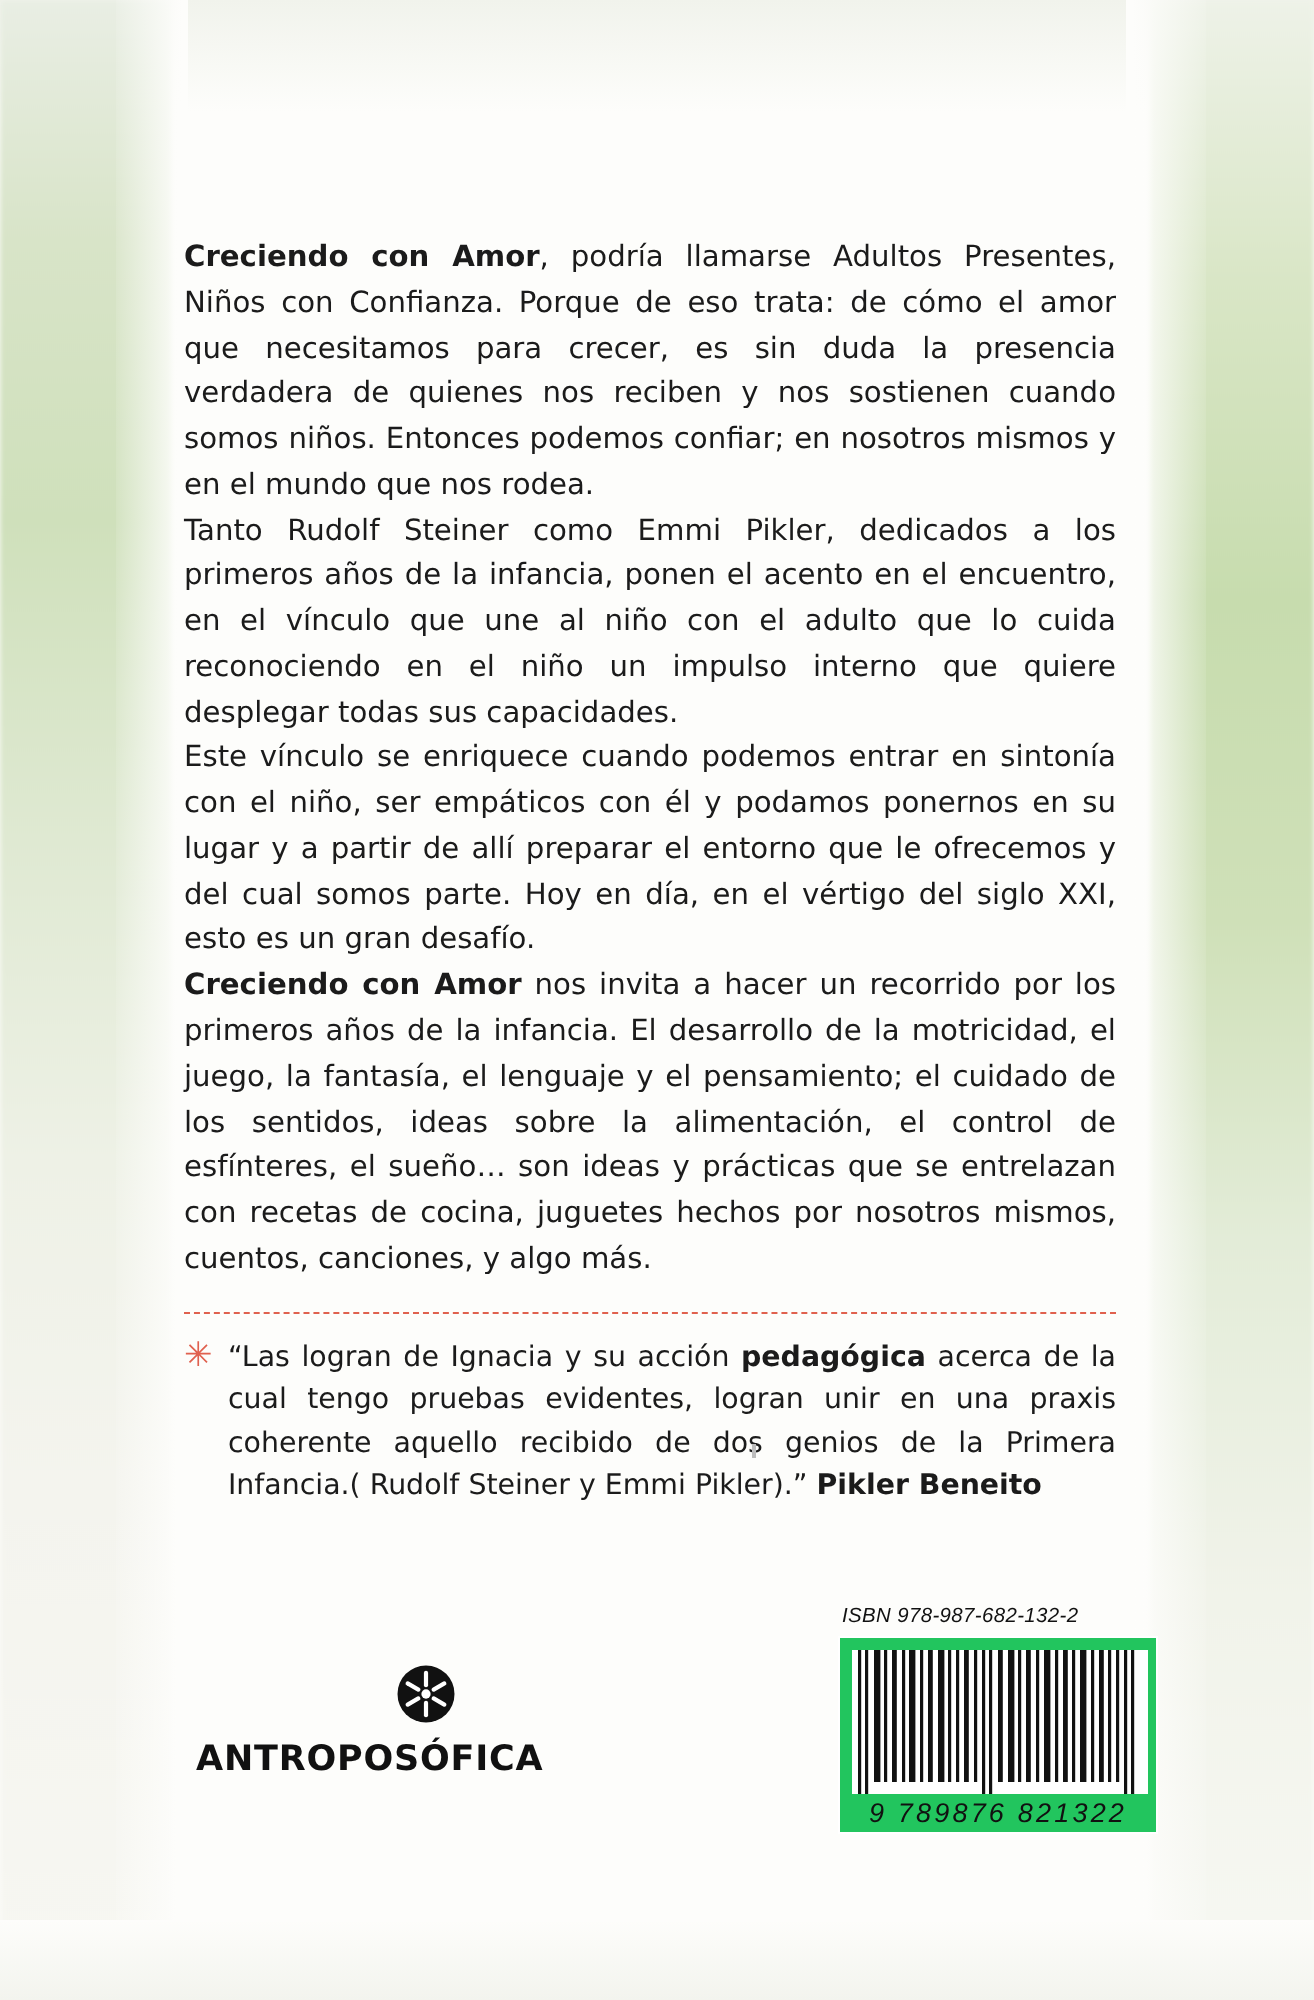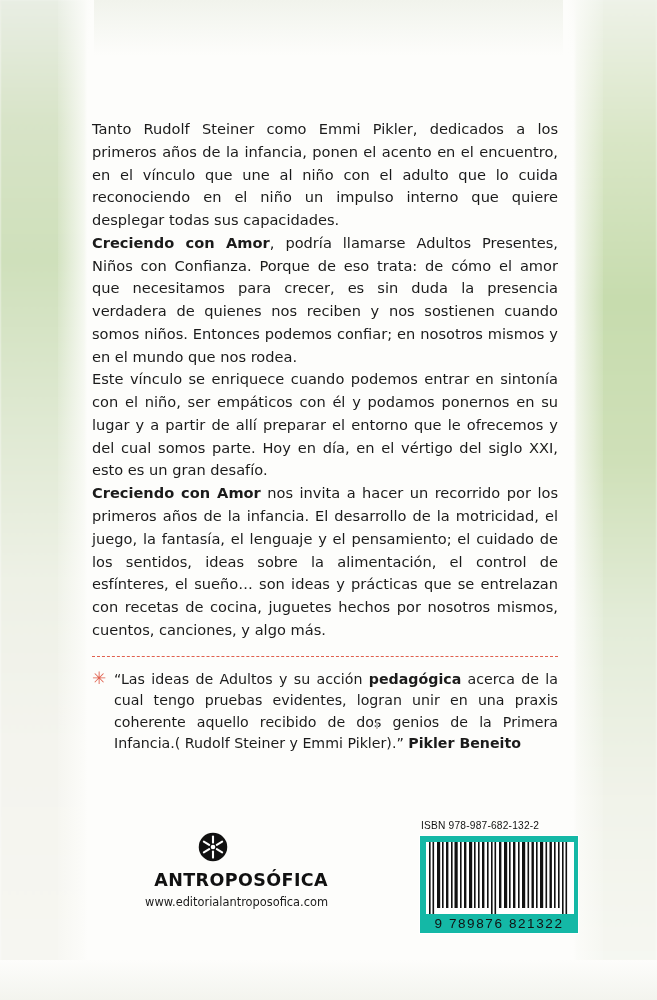--- a/index.html
+++ b/index.html
@@ -130,21 +130,21 @@
   .quote-name {
     font-weight: bold;
   }
 
   
   .publisher {
     position: absolute;
     left: 98px;
     top: 832px;
     width: 230px;
-    text-align: right;
+    text-align: left;
   }
   .pub-logo {
     display: block;
     margin: 0 auto 8px auto;
     width: 30px;
     height: 30px;
   }
   .pub-name {
     font-size: 17.5px;
     letter-spacing: 0.4px;
@@ -155,32 +155,33 @@
   .pub-url {
     font-size: 11.4px;
     color: #1b1b1b;
     margin: 5px 0 0 0;
   }
 
   
   .barcode-wrap {
     position: absolute;
     left: 419px;
-    top: 820px;
+    top: 803px;
     width: 160px;
+    font-style: italic;
   }
   .isbn-text {
     font-size: 10.2px;
     color: #111;
     margin: 0 0 4px 2px;
     letter-spacing: 0.2px;
     font-family: "Liberation Sans", sans-serif;
   }
   .barcode-box {
-    background: #14b8a6;
+    background: #22c55e;
     padding: 6px 6px 2px 6px;
     border: 1px solid #ffffff;
   }
   .bars {
     height: 72px;
     width: 148px;
     display: block;
   }
   .barcode-digits {
     font-family: "Liberation Sans", sans-serif;
@@ -206,53 +207,52 @@
 
   <div class="edge-top"></div>
   <div class="edge-left"></div>
   <div class="edge-left-inner"></div>
   <div class="edge-right"></div>
   <div class="edge-right-inner"></div>
   <div class="edge-bottom"></div>
 
   <div class="content">
 
+    <p class="body-text"><span class="title-inline">Creciendo con Amor</span><span>, podría llamarse Adultos Presentes, Niños con Confianza. Porque de eso trata: de cómo el amor que necesitamos para crecer, es sin duda la presencia verdadera de quienes nos reciben y nos sostienen cuando somos niños. Entonces podemos confiar; en nosotros mismos y en el mundo que nos rodea.</span></p>
+
     <p class="body-text"><span>Tanto Rudolf Steiner como Emmi Pikler, dedicados a los primeros años de la infancia, ponen el acento en el encuentro, en el vínculo que une al niño con el adulto que lo cuida reconociendo en el niño un impulso interno que quiere desplegar todas sus capacidades.</span></p>
 
-    <p class="body-text"><span class="title-inline">Creciendo con Amor</span><span>, podría llamarse Adultos Presentes, Niños con Confianza. Porque de eso trata: de cómo el amor que necesitamos para crecer, es sin duda la presencia verdadera de quienes nos reciben y nos sostienen cuando somos niños. Entonces podemos confiar; en nosotros mismos y en el mundo que nos rodea.</span></p>
-
     <p class="body-text"><span>Este vínculo se enriquece cuando podemos entrar en sintonía con el niño, ser empáticos con él y podamos ponernos en su lugar y a partir de allí preparar el entorno que le ofrecemos y del cual somos parte. Hoy en día, en el vértigo del siglo XXI, esto es un gran desafío.</span></p>
 
     <p class="body-text"><span class="title-inline">Creciendo con Amor</span><span> nos invita a hacer un recorrido por los primeros años de la infancia. El desarrollo de la motricidad, el juego, la fantasía, el lenguaje y el pensamiento; el cuidado de los sentidos, ideas sobre la alimentación, el control de esfínteres, el sueño… son ideas y prácticas que se entrelazan con recetas de cocina, juguetes hechos por nosotros mismos, cuentos, canciones, y algo más.</span></p>
 
     <hr class="divider">
 
     <div class="quote-block">
-      <span class="quote-star">✳</span><span>“Las ideas de Adultos y su acción </span><span class="quote-bold">pedagógica</span><span> acerca de la cual tengo pruebas evidentes, logran unir en una praxis coherente aquello recibido de dos genios de la Primera Infancia.( Rudolf Steiner y Emmi Pikler).” </span><span class="quote-name">Pikler Beneito</span>
+      <span class="quote-star">✳</span><span>“Las logran de Ignacia y su acción </span><span class="quote-bold">pedagógica</span><span> acerca de la cual tengo pruebas evidentes, logran unir en una praxis coherente aquello recibido de dos genios de la Primera Infancia.( Rudolf Steiner y Emmi Pikler).” </span><span class="quote-name">Pikler Beneito</span>
     </div>
 
   </div>
 
   <div class="stray-dot"></div>
 
   <div class="publisher">
     <svg class="pub-logo" viewBox="0 0 40 40">
       <circle cx="20" cy="20" r="19" fill="#111111"></circle>
       <g fill="#ffffff">
         <circle cx="20" cy="20" r="3.1"></circle>
         <rect x="18.6" y="4.5" width="2.8" height="11" rx="1.4"></rect>
         <rect x="18.6" y="24.5" width="2.8" height="11" rx="1.4"></rect>
         <rect x="18.6" y="4.5" width="2.8" height="11" rx="1.4" transform="rotate(60 20 20)"></rect>
         <rect x="18.6" y="24.5" width="2.8" height="11" rx="1.4" transform="rotate(60 20 20)"></rect>
         <rect x="18.6" y="4.5" width="2.8" height="11" rx="1.4" transform="rotate(120 20 20)"></rect>
         <rect x="18.6" y="24.5" width="2.8" height="11" rx="1.4" transform="rotate(120 20 20)"></rect>
       </g>
     </svg>
     <p class="pub-name">ANTROPOSÓFICA</p>
-    <p class="pub-url">www.editorialantroposofica.com</p>
   </div>
 
   <div class="barcode-wrap">
     <p class="isbn-text">ISBN 978-987-682-132-2</p>
     <div class="barcode-box">
       <svg class="bars" viewBox="0 0 148 72" preserveAspectRatio="none">
         <rect x="0" y="0" width="148" height="72" fill="#ffffff"></rect>
         <g fill="#111111">
           <rect x="3" y="0" width="1.6" height="72"></rect>
           <rect x="6.5" y="0" width="1.6" height="72"></rect>

